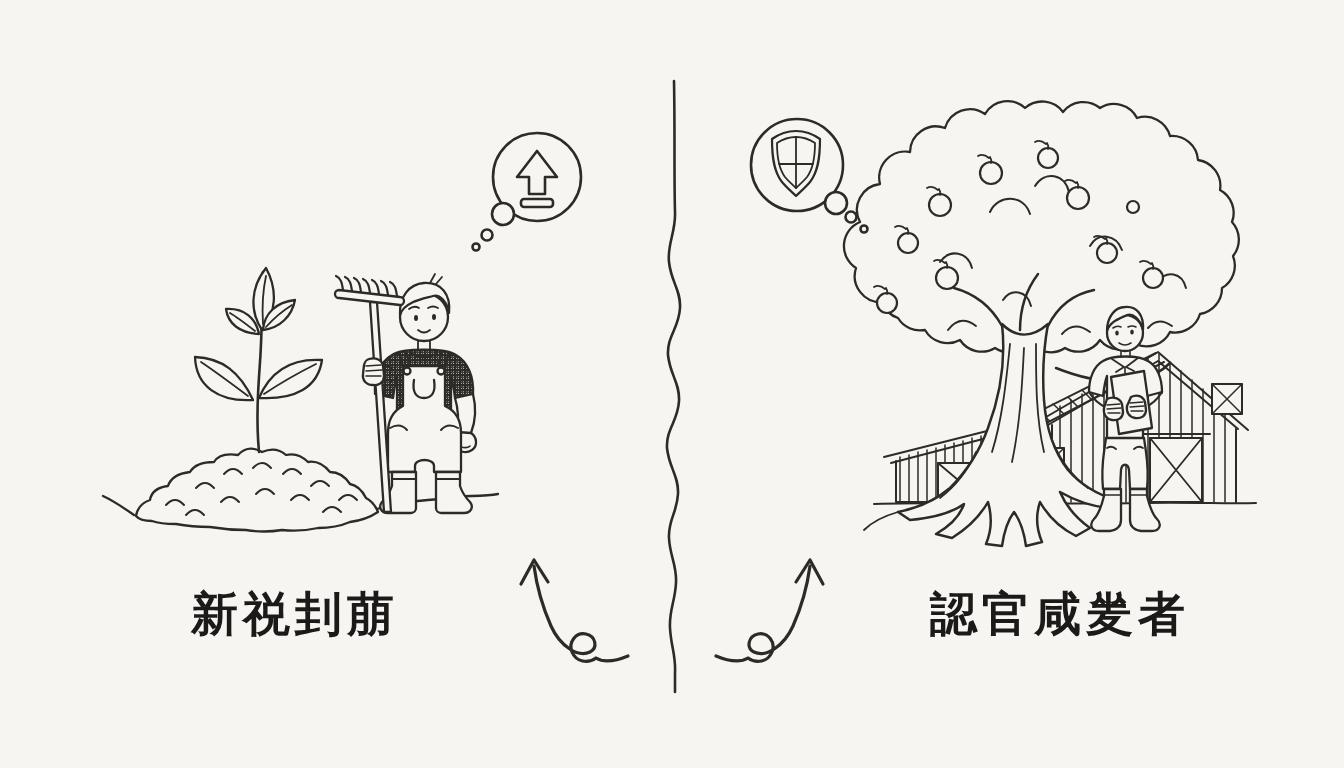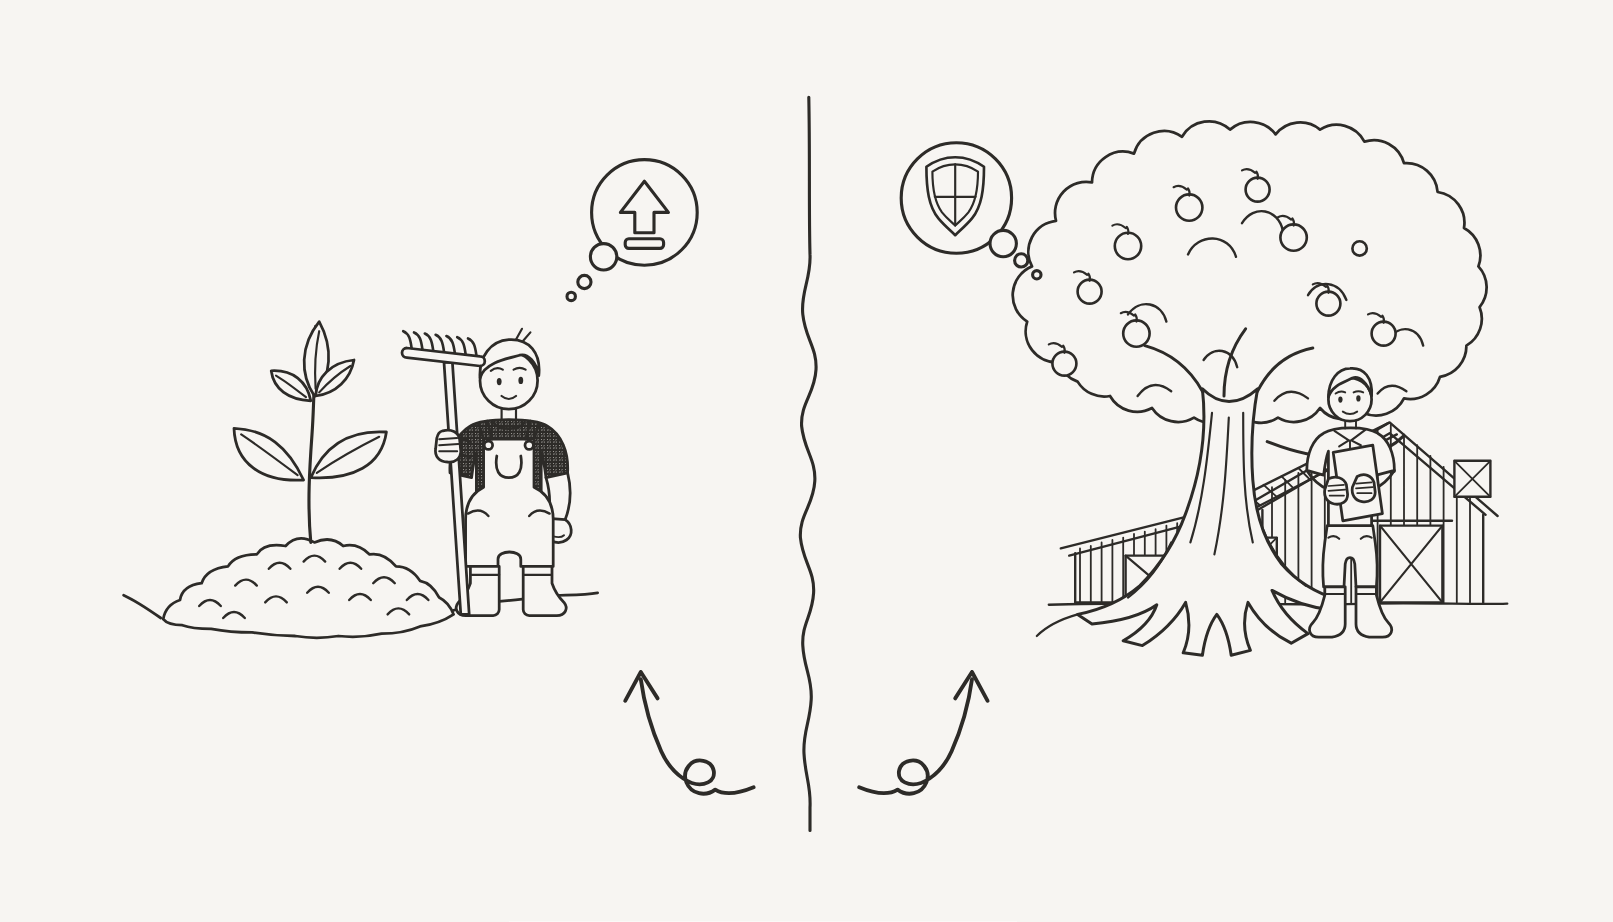--- a/index.html
+++ b/index.html
@@ -325,14 +325,16 @@
          C568 642 576 632 586 634 C596 636 598 648 590 652
          C578 658 560 646 551 626 C543 608 537 588 534 566"></path>
     <path d="M534 560 L521 584 M534 560 L548 582"></path>
     <path d="M716 656 C728 661 740 663 748 658 C756 664 768 662 772 652
          C776 642 768 632 758 634 C748 636 746 648 754 652
          C766 658 784 646 793 626 C801 608 807 588 810 566"></path>
     <path d="M810 560 L823 584 M810 560 L796 582"></path>
   </g>
 </svg>
 
+<div class="caption left">新祱刲萠</div>
+<div class="caption right">認官咸夎者</div>
 
 </div>
 
 </body></html>

